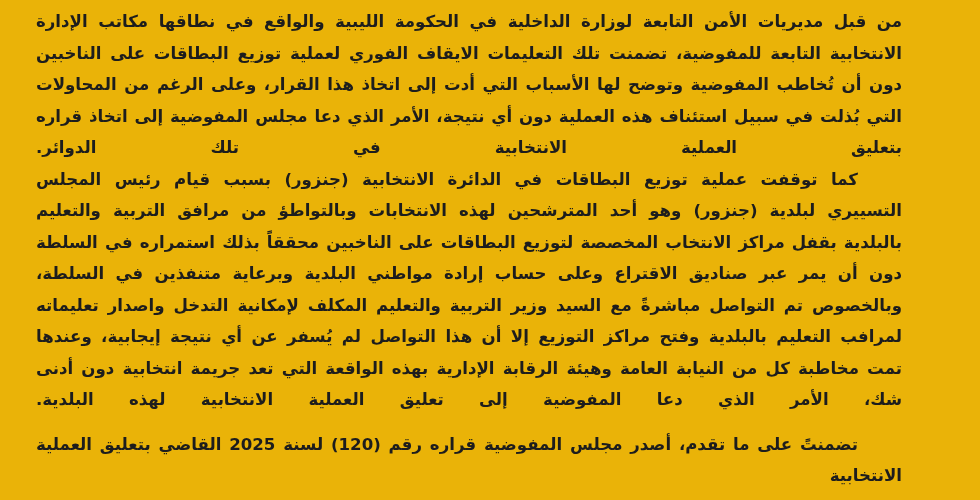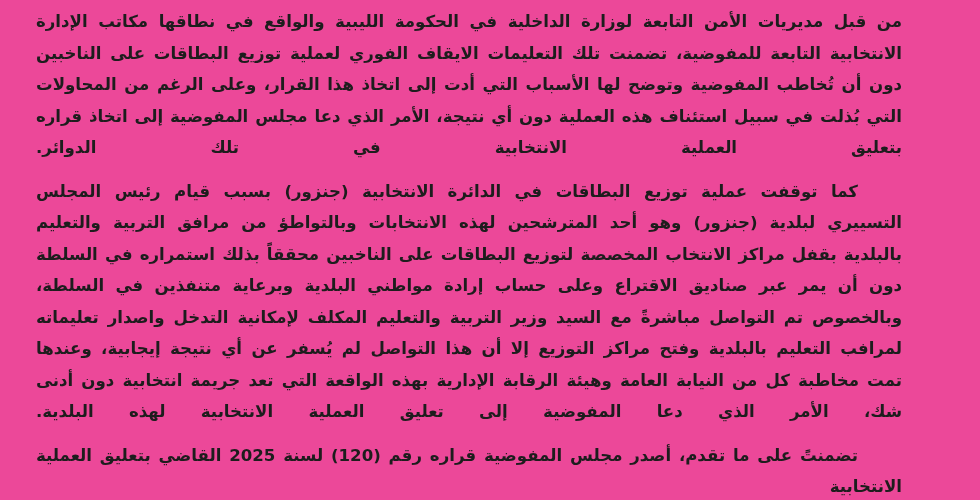--- a/index.html
+++ b/index.html
@@ -10,21 +10,21 @@
   body {
     width: 980px;
     height: 500px;
     overflow: hidden;
     font-family: "DejaVu Sans", sans-serif;
   }
   .page {
     position: relative;
     width: 980px;
     height: 500px;
-    background: #ec4899;
+    background: #eab308;
     box-sizing: border-box;
     padding: 0 78px 0 36px;
     overflow: hidden;
   }
   .doc-body {
     direction: rtl;
     text-align: justify;
     text-align-last: justify;
   }
   .para {
@@ -36,21 +36,20 @@
     letter-spacing: 0px;
     word-spacing: 1px;
     font-weight: 600;
     text-align: justify;
     text-align-last: justify;
   }
   .para.last-natural {
     text-align-last: right;
   }
   .para + .para {
-    margin-top: 12px;
   }
   .p1 {
     margin-top: 6px;
   }
   .lead {
     font-weight: 800;
   }
   .indent {
     display: inline-block;
     width: 44px;

